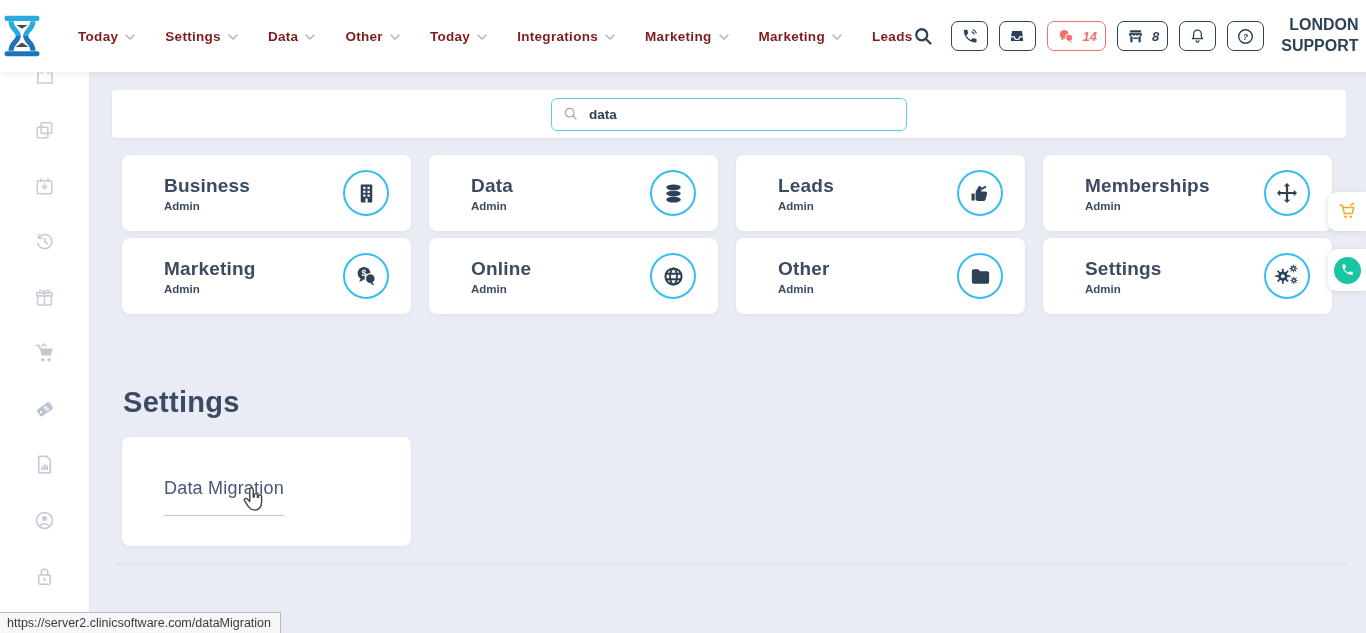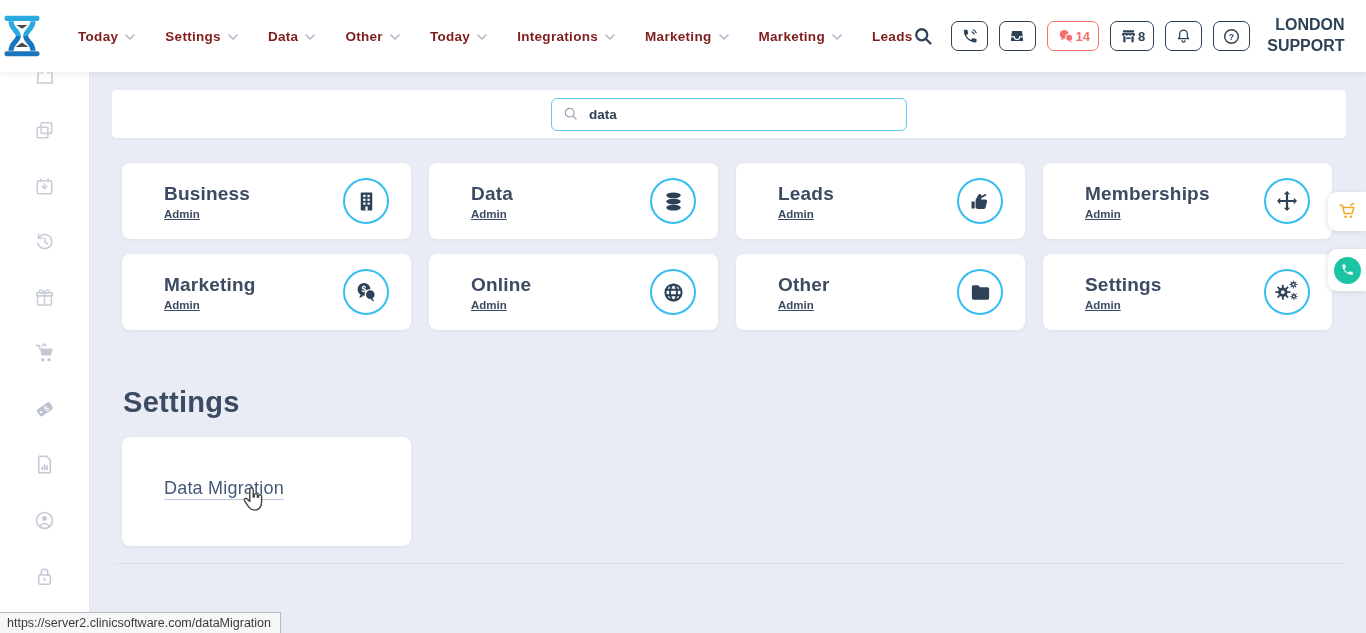--- a/index.html
+++ b/index.html
@@ -10,21 +10,21 @@
   .topbar { position:absolute; top:0; left:0; width:1366px; height:72px; background:#fff;
             box-shadow:0 2px 6px rgba(40,50,80,.08); display:flex; align-items:center; z-index:20; }
   .logo-wrap { width:90px; display:flex; justify-content:center; align-items:center; }
   .main-nav { display:flex; align-items:center; gap:30px; margin-left:34px; }
   .nav-item { display:flex; align-items:center; gap:7px; color:#7f1d1d; font-size:13.5px;
               letter-spacing:.3px; cursor:pointer; font-weight:bold; }
   .nav-item svg { margin-top:2px; }
   .tb-right { margin-left:auto; display:flex; align-items:center; gap:11px; padding-right:26px; }
   .glass-btn { display:flex; align-items:center; margin-right:6px; cursor:pointer; }
   .ico-box { height:30px; min-width:37px; background:#fff; border:1.7px solid #2e4257; border-radius:7px;
-             display:flex; align-items:center; justify-content:center; padding:0 8px; cursor:pointer; }
+             display:flex; align-items:center; justify-content:center; gap:7px; padding:0 8px; cursor:pointer;font-style:italic; }
   .ico-box .cnt { font-size:13px; font-weight:bold; color:#2e4257; }
   .ico-box.alert { border-color:#f0716d; }
   .ico-box.alert .cnt { color:#f0716d; }
   .user-label { font-size:16px; font-weight:bold; color:#2e4257; text-align:right;
                 line-height:1.3; text-transform:uppercase; margin:0 4px 0 6px; }
 
   
   .sidebar { position:absolute; top:72px; left:0; width:90px; height:561px; background:#fff;
              border-right:1px solid #e2e5ee; overflow:hidden; z-index:10; }
   .sb-list { list-style:none; margin-top:-25px; }
@@ -37,33 +37,33 @@
                   display:flex; align-items:center; justify-content:center; }
   .search-box { width:356px; height:33px; border:1px solid #5fcbf5; border-radius:6px; background:#fff;
                 display:flex; align-items:center; padding:0 11px; gap:10px; }
   .search-box input { border:none; outline:none; flex:1; font-size:13.5px; font-weight:bold;
                       color:#2e4257; font-family:"Liberation Sans", sans-serif; background:transparent; }
 
   .cards-grid { position:absolute; left:32px; top:83px; display:grid;
                 grid-template-columns:repeat(4, 289px); column-gap:18px; row-gap:7px; }
   .cat-card { width:289px; height:76px; background:#fff; border-radius:8px;
               box-shadow:0 1px 4px rgba(40,50,80,.05); display:flex; align-items:center;
-              justify-content:space-between; padding:0 22px 0 42px; cursor:pointer;margin-top:8px; }
+              justify-content:space-between; padding:0 22px 0 42px; cursor:pointer; }
   .cat-txt { display:flex; flex-direction:column; }
   .cat-title { font-size:19px; color:#3c4b63; font-weight:bold; letter-spacing:.2px; }
-  .cat-sub { font-size:11.5px; color:#3c4b63; font-weight:bold; margin-top:3px;text-decoration:underline; }
+  .cat-sub { font-size:11.5px; color:#3c4b63; font-weight:bold; margin-top:3px; }
   .cat-ic { width:46px; height:46px; border:2px solid #35bdf2; border-radius:50%;
             display:flex; align-items:center; justify-content:center; flex:0 0 auto; }
 
   .section-heading { position:absolute; left:33px; top:314px; font-size:29px; color:#3c4b63;
                      font-weight:bold; letter-spacing:.3px; }
   .dm-card { position:absolute; left:32px; top:365px; width:289px; height:109px; background:#fff;
              border-radius:8px; box-shadow:0 1px 4px rgba(40,50,80,.05); }
   .dm-link { position:absolute; left:42px; top:41px; font-size:18px; color:#44597a;
-             padding-bottom:0; border-bottom:1px solid #b9c8df; cursor:pointer; letter-spacing:.2px; }
+             padding-bottom:16px; border-bottom:1px solid #b9c8df; cursor:pointer; letter-spacing:.2px; }
   .cursor-hand { position:absolute; left:118px; top:48px; z-index:5; pointer-events:none; }
 
   .divider { position:absolute; left:25px; top:491px; width:1231px; height:1px; background:#dcdfe7; }
 
   
   .float-tab { position:absolute; right:0; width:38px; background:#fff; border-radius:9px 0 0 9px;
                box-shadow:-1px 1px 5px rgba(40,50,80,.12); display:flex; align-items:center;
                justify-content:center; z-index:30; cursor:pointer; }
   .cart-tab { top:192px; height:39px; }
   .phone-tab { top:249px; height:42px; }

